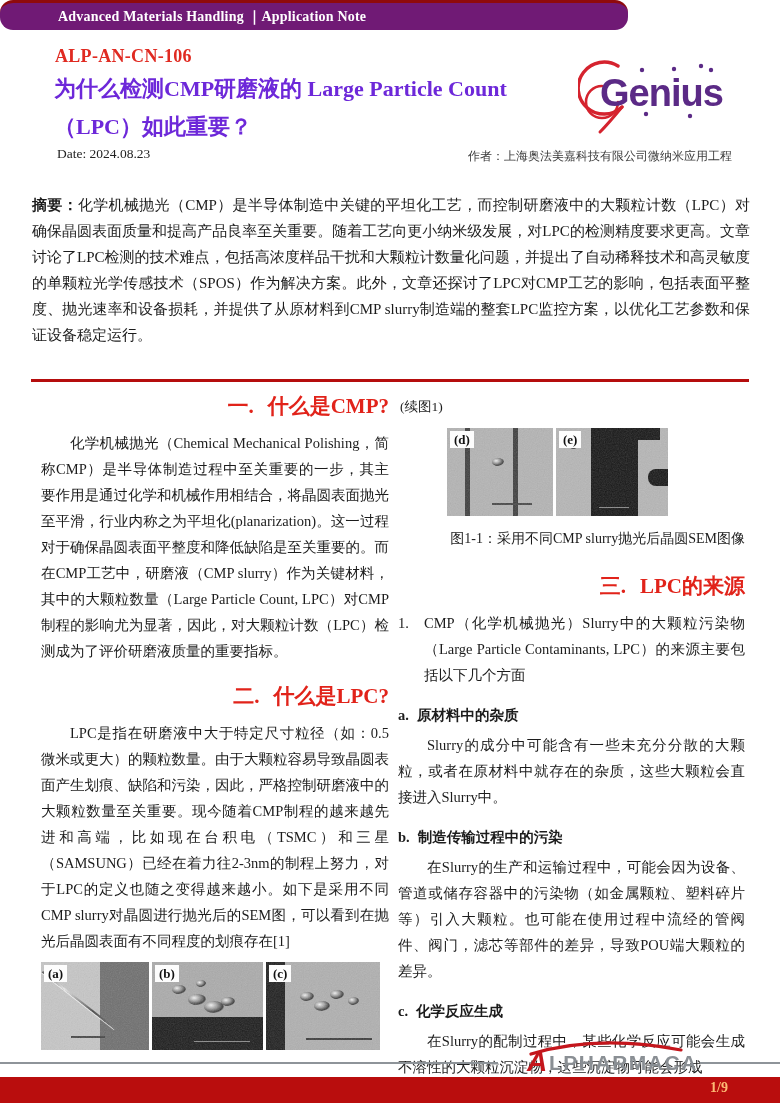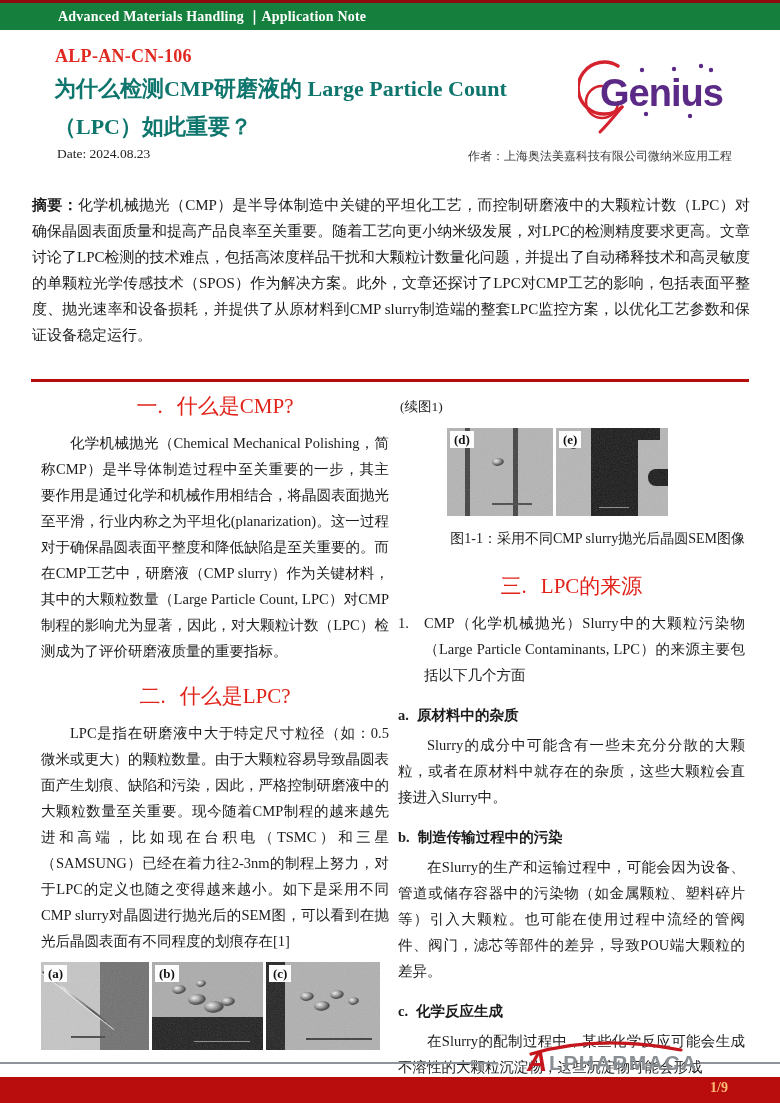--- a/index.html
+++ b/index.html
@@ -1,42 +1,42 @@
 <!DOCTYPE html>
 <html><head>
 <meta charset="utf-8">
 <style>
   html,body{margin:0;padding:0;}
   .page{position:relative;width:780px;height:1103px;background:#ffffff;overflow:hidden;
         font-family:"Liberation Serif","DejaVu Serif",serif;color:#1c1c1c;}
 
   
-  .topbar{position:absolute;top:0;left:0;width:780px;height:30px;background:#15803d;
-          border-top:3px solid #8f0a0c;box-sizing:border-box;}
+  .topbar{position:absolute;top:0;left:0;width:628px;height:30px;background:#701a75;
+          border-top:3px solid #8f0a0c;box-sizing:border-box;border-radius:13px;}
   .topbar span{position:absolute;left:58px;top:5px;color:#ffffff;font-weight:bold;font-size:14px;letter-spacing:.2px;}
 
   
   .docnum{position:absolute;left:55px;top:46px;color:#e02a21;font-weight:bold;font-size:18px;letter-spacing:.3px;}
-  .title{position:absolute;left:54px;top:70px;width:470px;font-weight:bold;font-size:22px;line-height:38px;color:#0f766e;}
+  .title{position:absolute;left:54px;top:70px;width:470px;font-weight:bold;font-size:22px;line-height:38px;color:#6d28d9;}
   .date{position:absolute;left:57px;top:146px;font-size:13.5px;color:#222;}
   .author{position:absolute;right:48px;top:148px;font-size:12px;color:#3a3a3a;font-family:"Liberation Sans","DejaVu Sans",sans-serif;}
 
   .genius-logo{position:absolute;left:578px;top:52px;width:150px;height:90px;}
 
   
   .abstract{position:absolute;left:32px;top:192px;width:718px;font-size:15px;line-height:26px;text-align:justify;}
   .abstract b,.keywords b{font-weight:bold;}
   .keywords{position:absolute;left:32px;top:348px;width:718px;font-size:15px;}
   .rule{position:absolute;left:31px;top:379px;width:718px;height:0;border-top:3px solid #b50d0d;}
 
   
   .col{position:absolute;top:392px;font-size:14.5px;line-height:26px;text-align:justify;}
   .col-left{left:41px;width:348px;}
   .col-right{left:398px;width:347px;}
-  .sec-h{color:#e1231a;font-weight:normal;font-size:21px;line-height:28px;text-align:center;margin:0 0 10px 0;}
+  .sec-h{color:#e1231a;font-weight:bold;font-size:21px;line-height:28px;text-align:right;margin:0 0 10px 0;}
   .sec-h .marker{margin-right:14px;}
   .para{margin:0 0 16px 0;text-indent:2em;}
   .sec-h2{margin-top:18px;}
 
   
   .figrow{display:flex;gap:3px;margin-top:4px;}
   .sem{position:relative;height:88px;overflow:hidden;background:#b9b9b9;flex:none;}
   .sem .chip{position:absolute;top:3px;left:3px;background:#fdfdfd;color:#111;font-weight:bold;
              font-size:13px;line-height:15px;padding:1px 4px;z-index:5;}
   .grain{position:absolute;inset:0;width:100%;height:100%;z-index:4;opacity:.5;pointer-events:none;}

